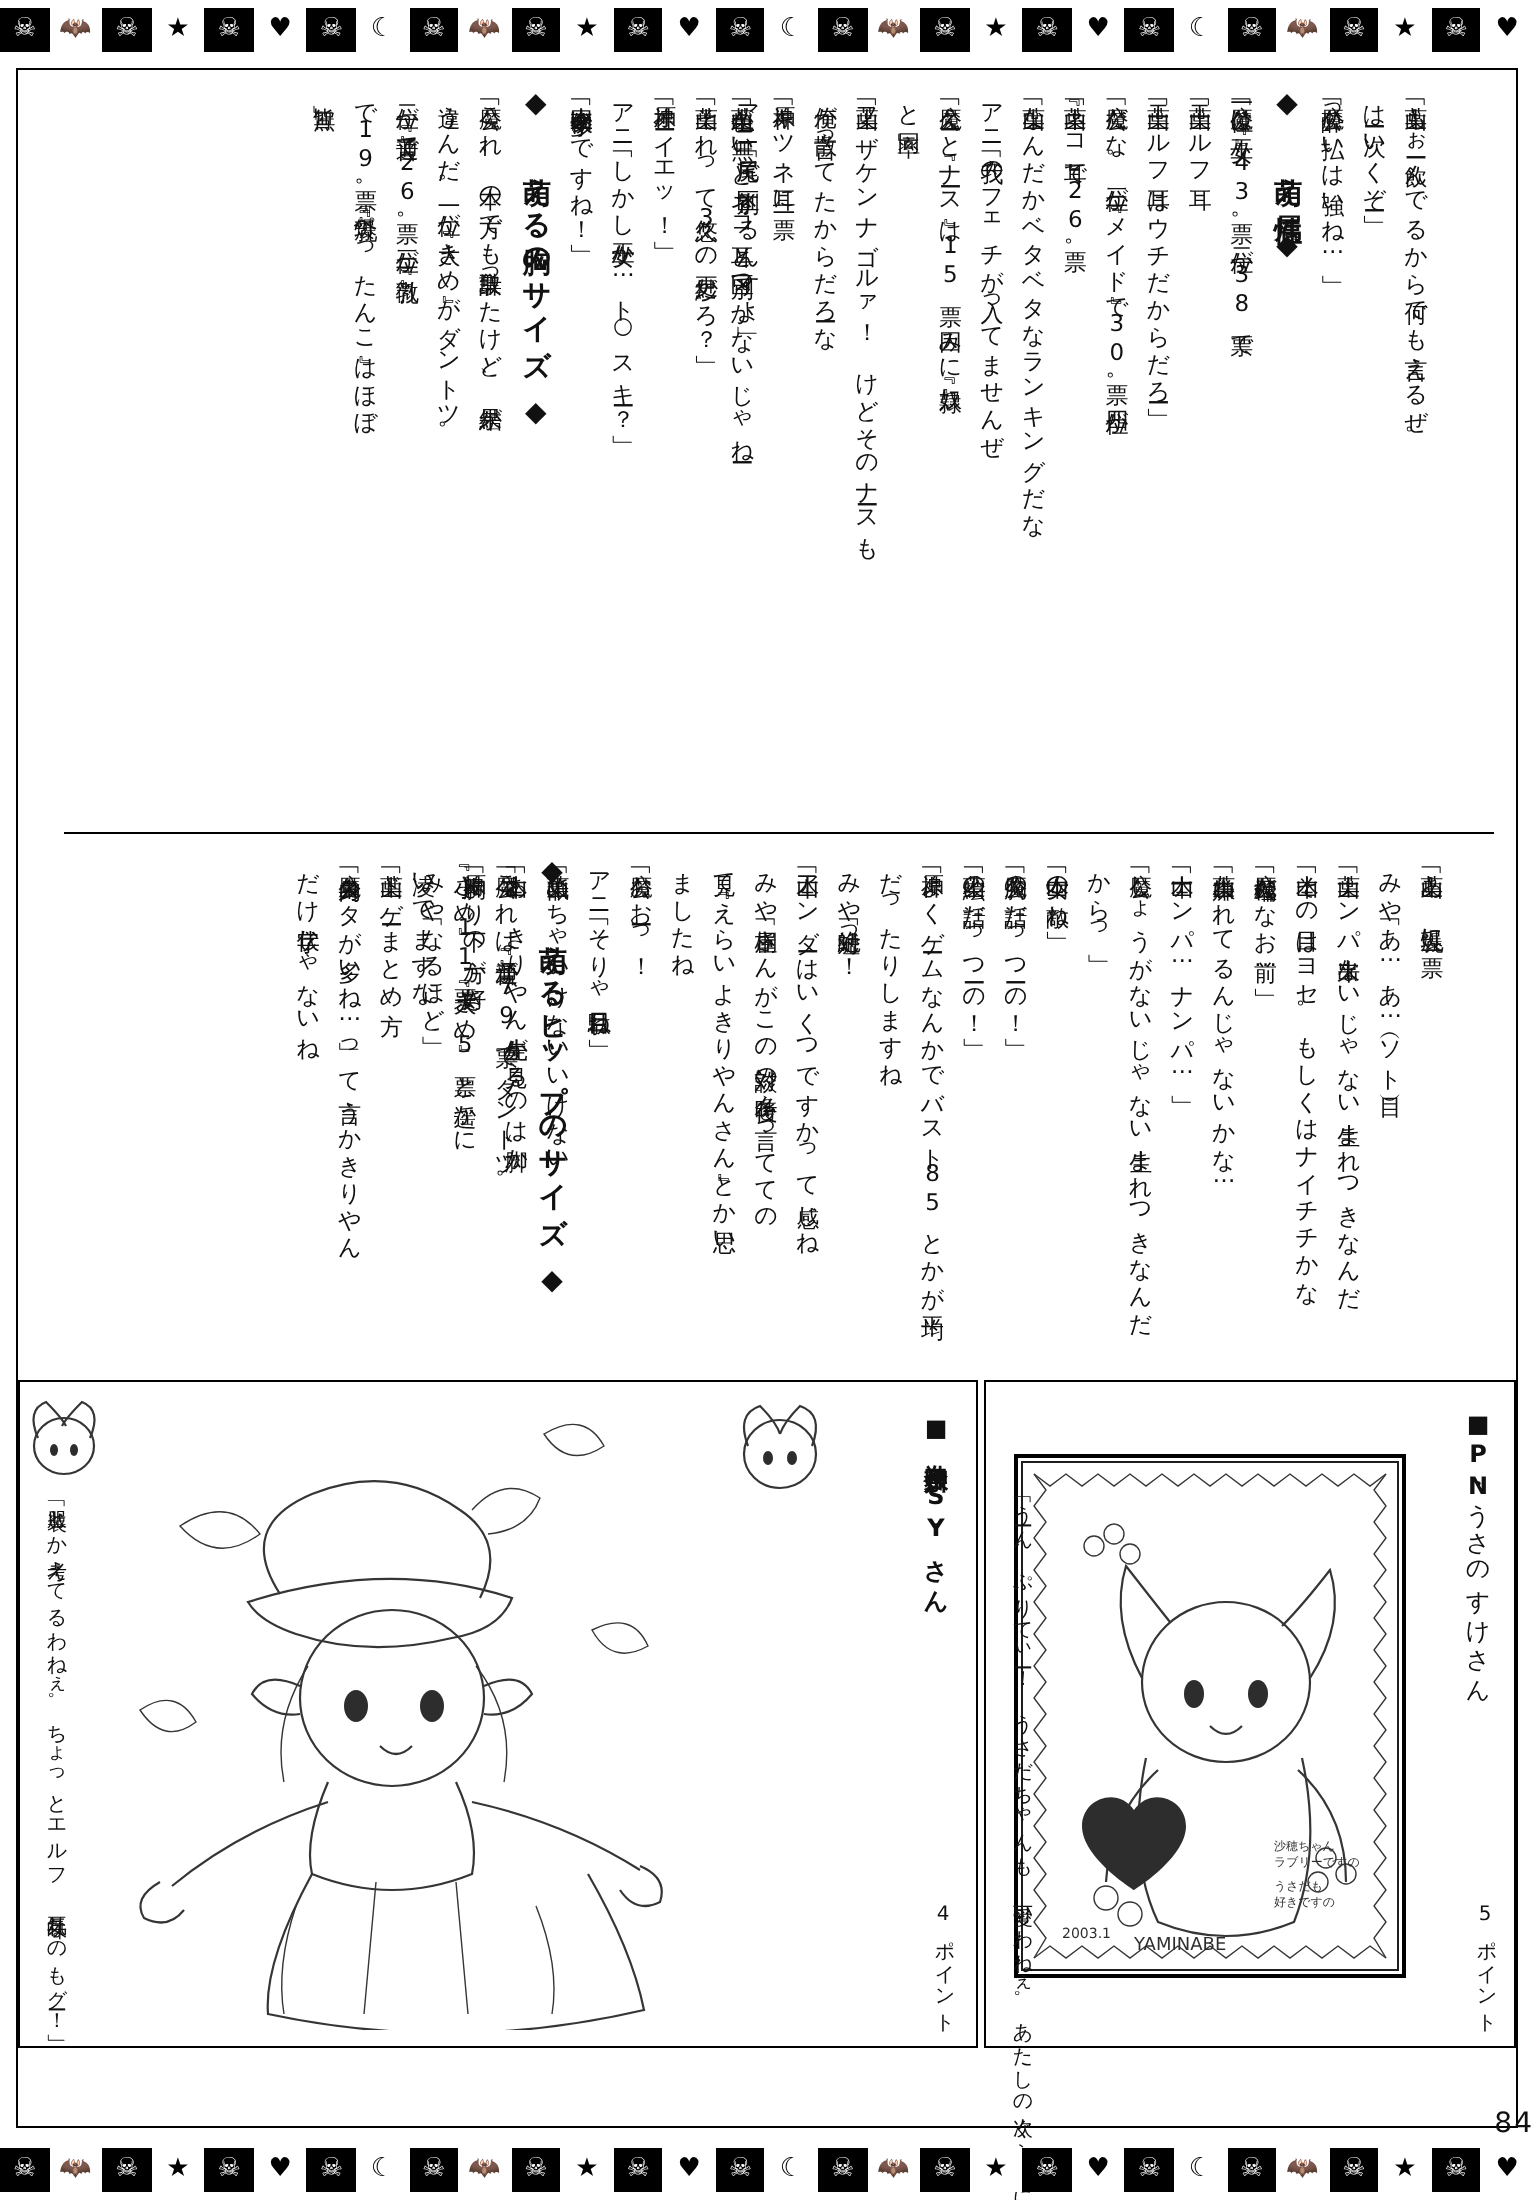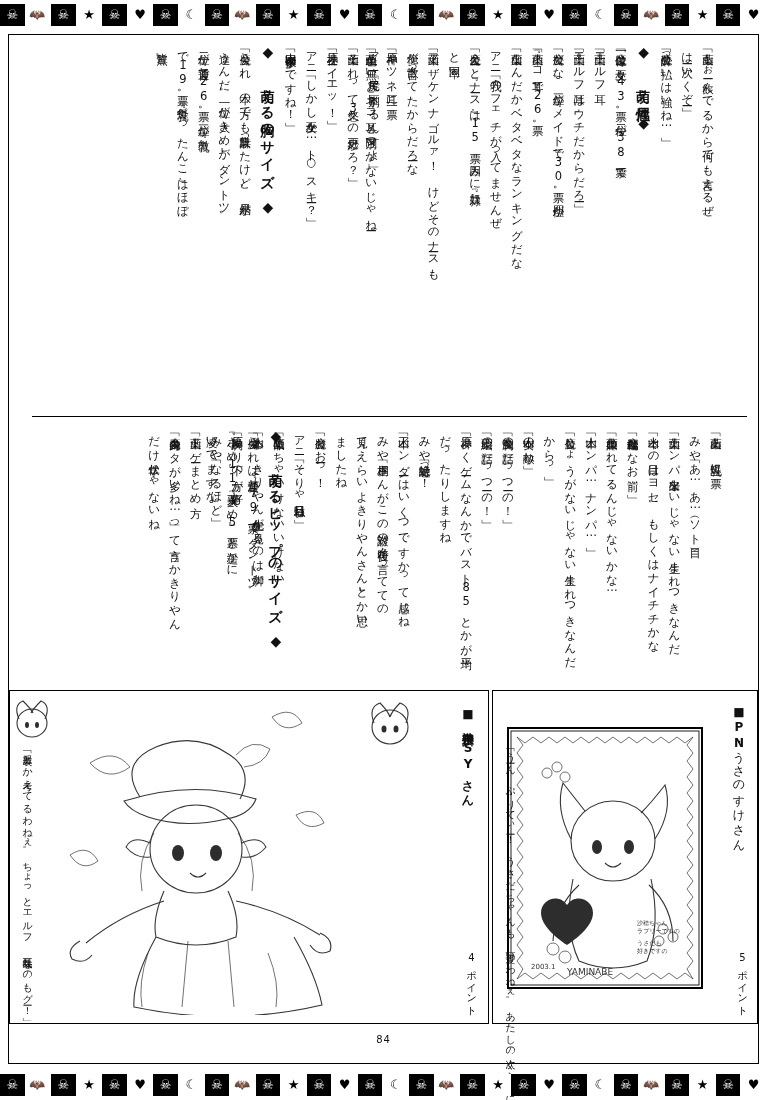--- a/index.html
+++ b/index.html
@@ -136,23 +136,23 @@
     letter-spacing: 1px;
     white-space: nowrap;
   }
   .label-vert.bold { font-weight: bold; }
   .label-vert.small { font-size: 10px; letter-spacing: 0.5px; }
 
   .pagenum {
     position: absolute;
     left: 0;
     right: 0;
-    bottom: 55px;
-    text-align: center;
-    font-size: 10px;
+    bottom: 30px;
+    text-align: right;
+    font-size: 14px;
     letter-spacing: 1px;
   }
 
   
   .sketch {
     position: absolute;
     opacity: 0.88;
   }
   .sk-line { stroke: #1a1a1a; fill: none; stroke-width: 1.1; }
   .sk-thin { stroke: #1a1a1a; fill: none; stroke-width: 0.7; }

